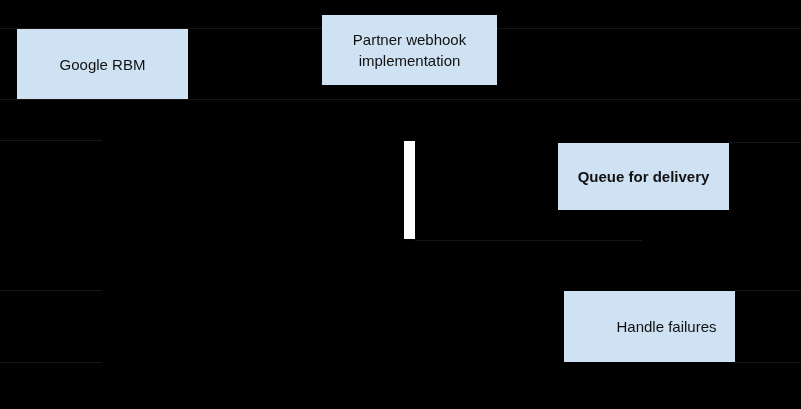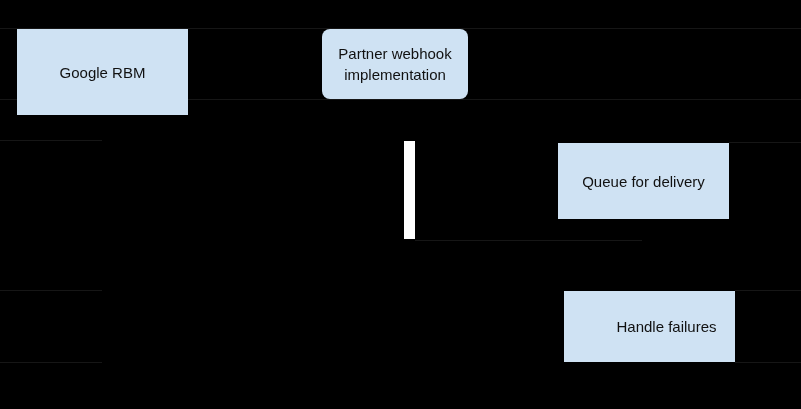--- a/index.html
+++ b/index.html
@@ -21,23 +21,23 @@
     color: var(--text-color, #111111);
     display: flex;
     align-items: center;
     justify-content: center;
     text-align: center;
     font-size: 15px;
     line-height: 21px;
     box-sizing: border-box;
     padding: 0 14px;
   }
-  #node-google-rbm      { left: 17px;  top: 29px;  width: 171px; height: 86px; }
-  #node-partner-webhook { left: 322px; top: 29px;  width: 146px; height: 70px; border-radius: 8px; }
-  #node-queue-delivery  { left: 558px; top: 143px; width: 171px; height: 76px; }
+  #node-google-rbm      { left: 17px;  top: 29px;  width: 171px; height: 70px; }
+  #node-partner-webhook { left: 322px; top: 15px;  width: 175px; height: 70px; }
+  #node-queue-delivery  { left: 558px; top: 143px; width: 171px; height: 67px; font-weight: bold; }
   #node-handle-failures { left: 564px; top: 291px; width: 171px; height: 71px; padding-left: 48px; }
 
   .activation-bar {
     position: absolute;
     left: 404px;
     top: 141px;
     width: 11px;
     height: 98px;
     background: var(--activation-fill, #ffffff);
   }

